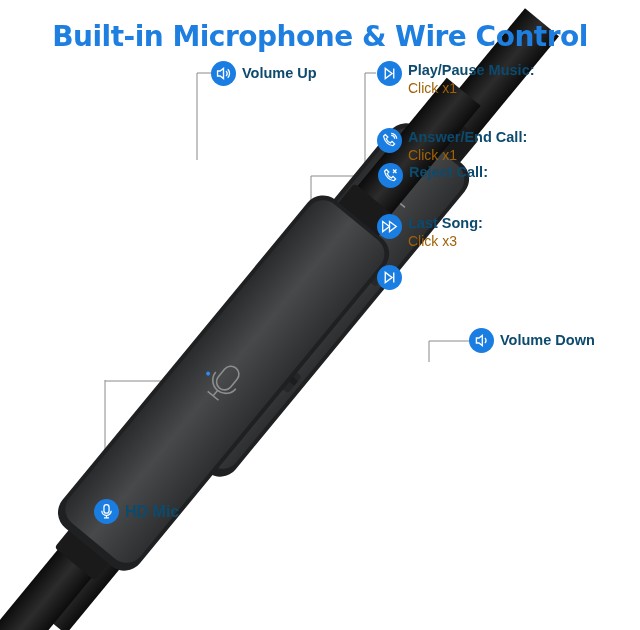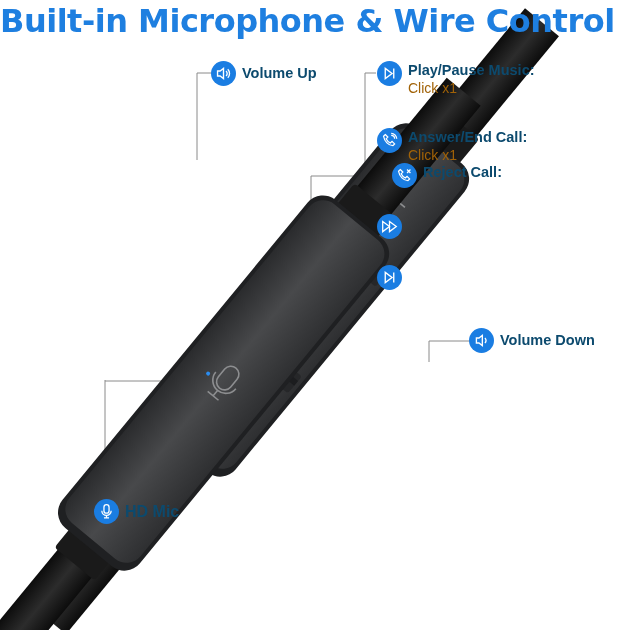--- a/index.html
+++ b/index.html
@@ -1,19 +1,19 @@
 <!DOCTYPE html>
 <html><head>
 <meta charset="utf-8">
 <style>
   html, body { margin:0; padding:0; }
   body { width:640px; height:630px; background:#ffffff; position:relative; overflow:hidden;
          font-family:"Liberation Sans", "DejaVu Sans", sans-serif; }
-  .title { position:absolute; left:0; top:2px; width:528px; text-align:center;
-           font-family:"DejaVu Sans", sans-serif; font-weight:bold; font-size:32px; color:#1e7fe0;
+  .title { position:absolute; left:0; top:20px; width:640px; text-align:center;
+           font-family:"DejaVu Sans", sans-serif; font-weight:bold; font-size:28px; color:#1e7fe0;
            letter-spacing:-0.5px; white-space:nowrap; }
   .art { position:absolute; left:0; top:0; width:640px; height:630px; }
   .callout { position:absolute; display:flex; align-items:flex-start; }
   .badge { width:25px; height:25px; border-radius:50%; background:#1a7de2; flex:none;
            display:flex; align-items:center; justify-content:center; }
   .badge svg { width:17px; height:17px; }
   .ctext { margin-left:6px; line-height:18px; }
   .clabel { font-weight:bold; font-size:14.5px; color:#0c4a6e; display:block; white-space:nowrap; }
   .cdesc { font-size:14px; color:#a16207; display:block; white-space:nowrap; }
   .single .ctext { line-height:25px; }
@@ -122,38 +122,42 @@
         <path d="M12 4a4 4 0 0 1 4 4"></path>
         <path d="M12 1.5a7 7 0 0 1 6.5 6.5"></path>
       </svg>
   </div>
   <div class="ctext">
     <span class="clabel">Answer/End Call:</span>
     <span class="cdesc">Click x1</span>
   </div>
 </div>
 
-<div class="callout" style="left:392px; top:163px;">
+<div class="callout" style="left:378px; top:163px;">
   <div class="badge">
     <svg viewBox="0 0 20 20" fill="none" stroke="#fff" stroke-width="1.5">
         <path d="M5 3l3 3-2 2c1 2 3 4 5 5l2-2 3 3-2 2C9 16 4 11 3 5z"></path>
         <path d="M13 3l4 4M17 3l-4 4"></path>
       </svg>
   </div>
   <div class="ctext">
     <span class="clabel">Reject Call:</span>
   </div>
 </div>
 
 <div class="callout" style="left:377px; top:214px;">
   <div class="badge">
     <svg viewBox="0 0 20 20" fill="none" stroke="#fff" stroke-width="1.5">
         <path d="M2 4l8 6-8 6z"></path>
         <path d="M10 4l8 6-8 6z"></path>
       </svg>
+  </div>
+  <div class="ctext">
+    <span class="clabel">Last Song:</span>
+    <span class="cdesc">Click x3</span>
   </div>
 </div>
 
 <div class="callout" style="left:377px; top:265px;">
   <div class="badge">
     <svg viewBox="0 0 20 20" fill="none" stroke="#fff" stroke-width="1.6">
         <path d="M5 4l8 6-8 6z"></path>
         <line x1="15" y1="4" x2="15" y2="16"></line>
       </svg>
   </div>

